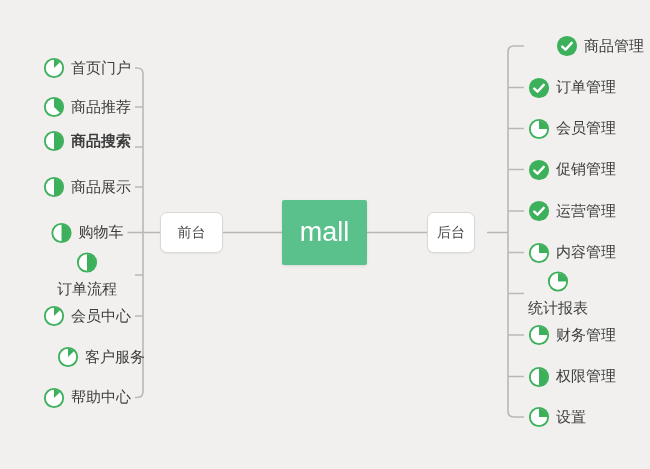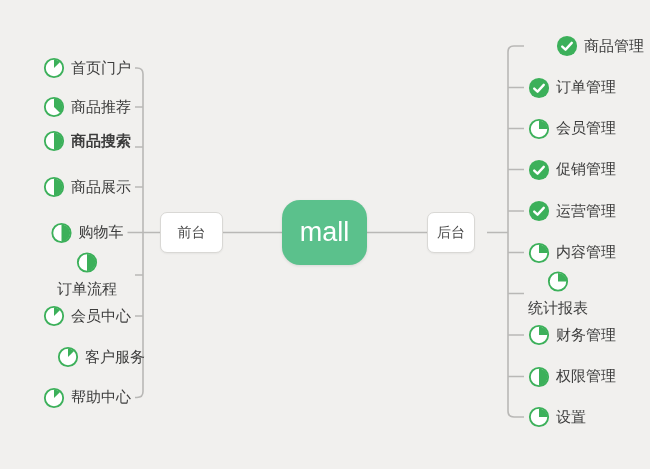--- a/index.html
+++ b/index.html
@@ -12,21 +12,21 @@
   }
   #wires{position:absolute;left:0;top:0;}
   .node{
     position:absolute;
     display:flex;align-items:center;justify-content:center;
     box-sizing:border-box;
     cursor:default;
   }
   .root{
     left:282px;top:200px;width:85px;height:65px;
-    border-radius:18px;
+    border-radius:2px;
     color:#ffffff;font-size:27px;
     box-shadow:0 1px 3px rgba(0,0,0,.10);
   }
   .branch{
     top:212px;height:41px;
     background:#ffffff;
     border:1px solid #d9d8d5;
     border-radius:7px;
     font-size:14px;color:#4a4a4a;
     box-shadow:0 1px 2px rgba(0,0,0,.05);

